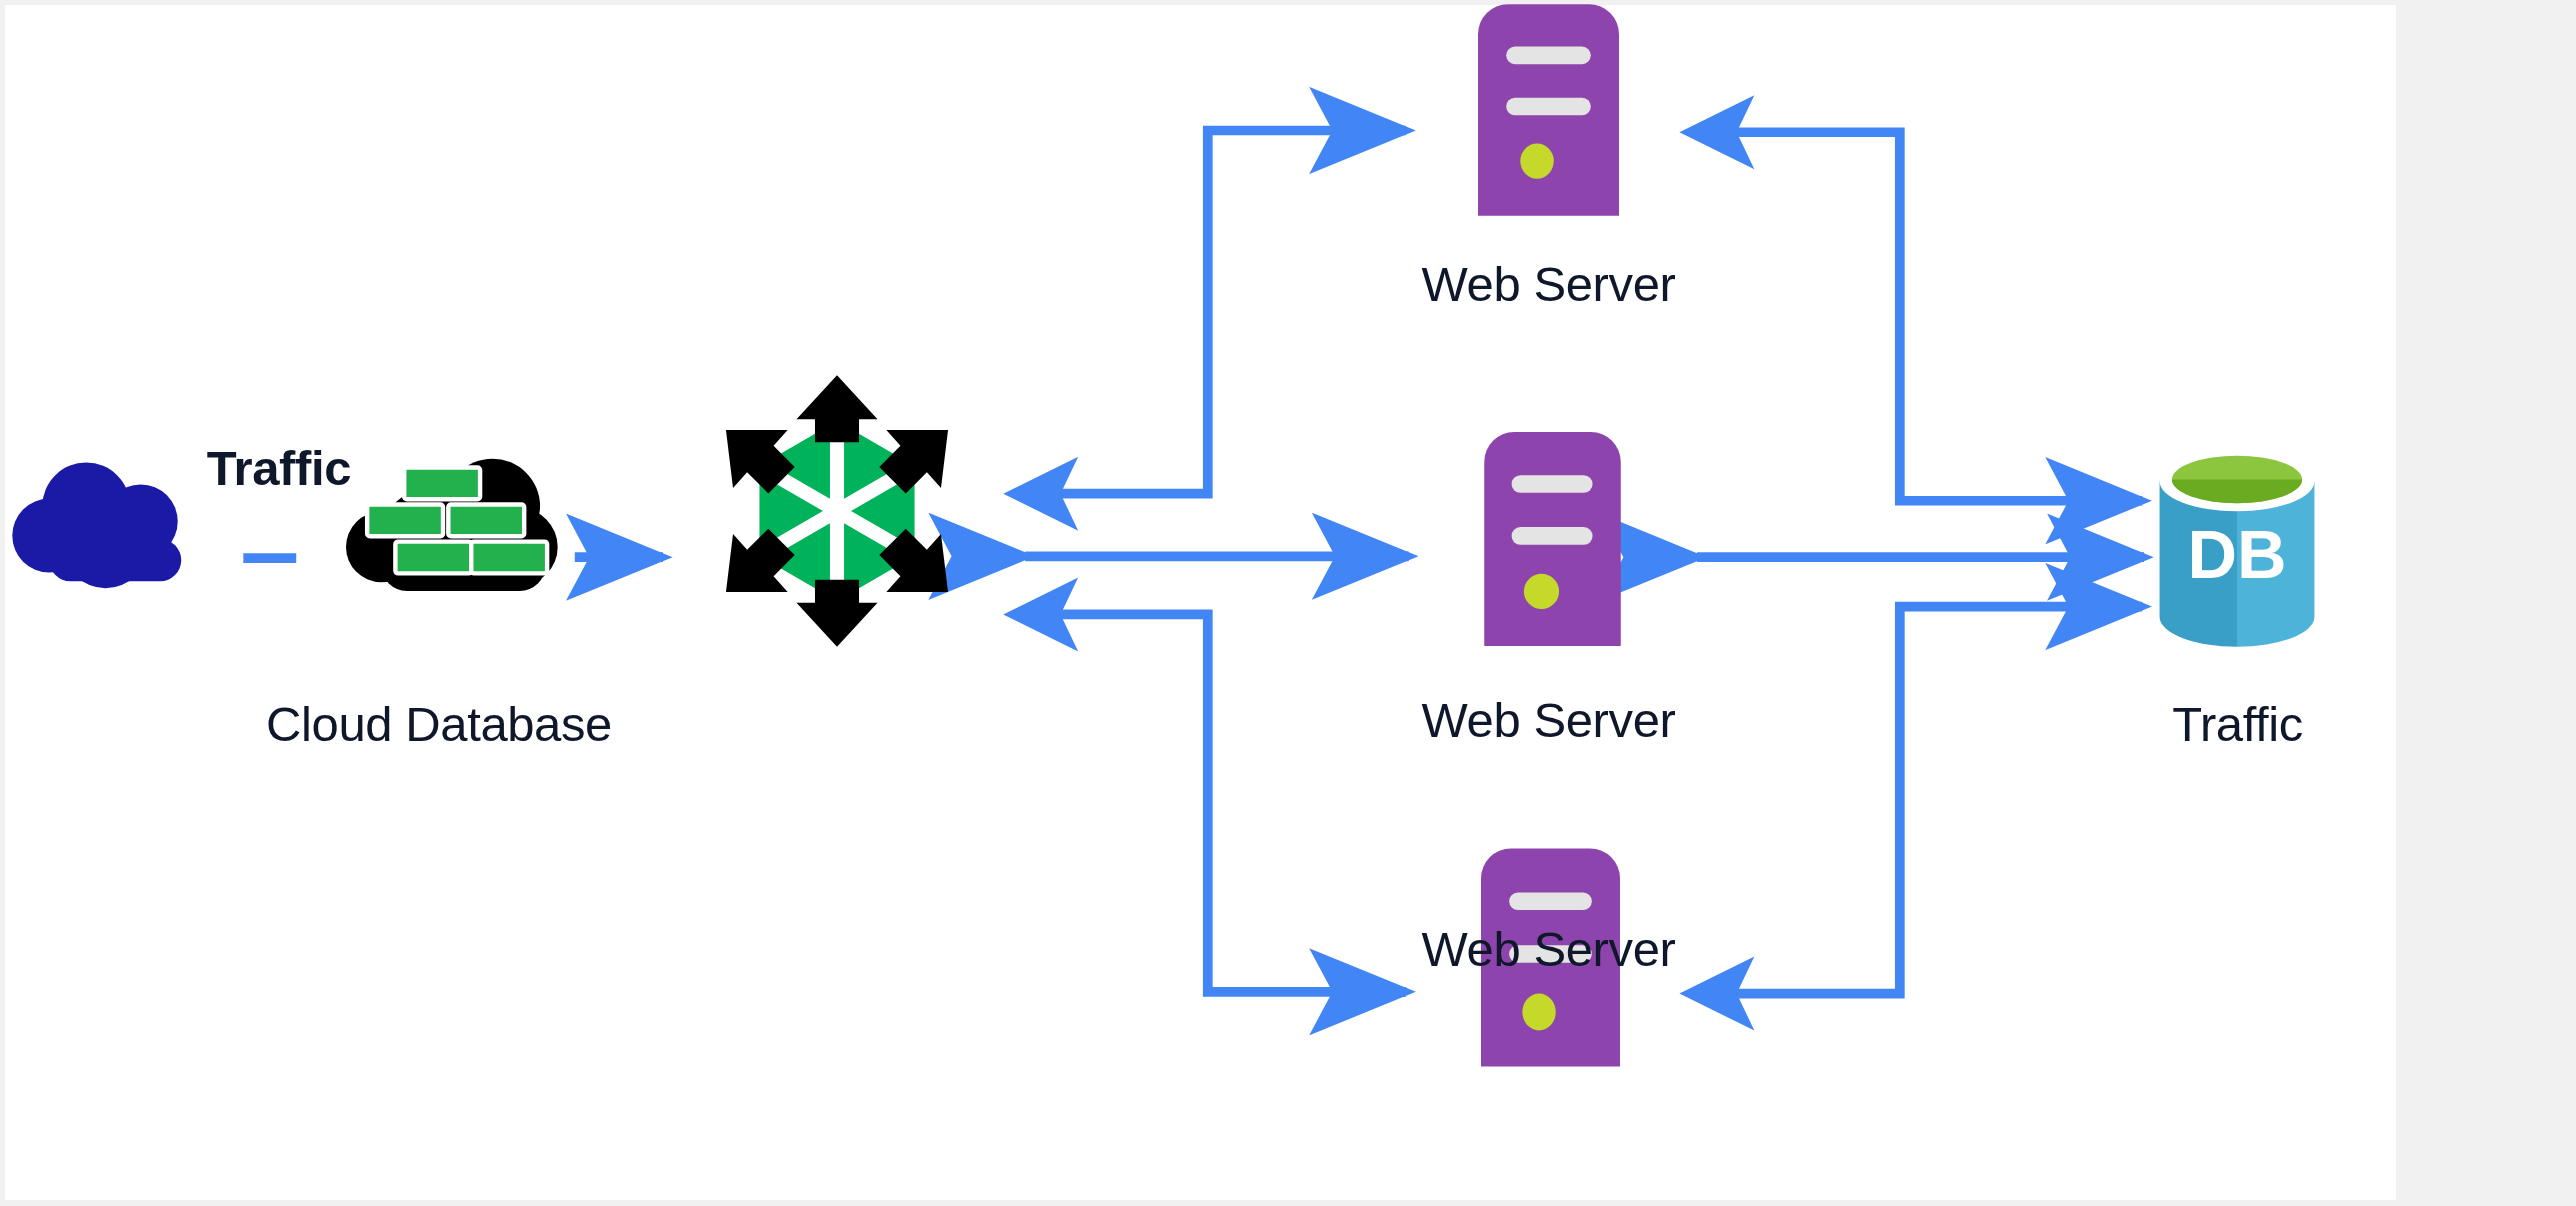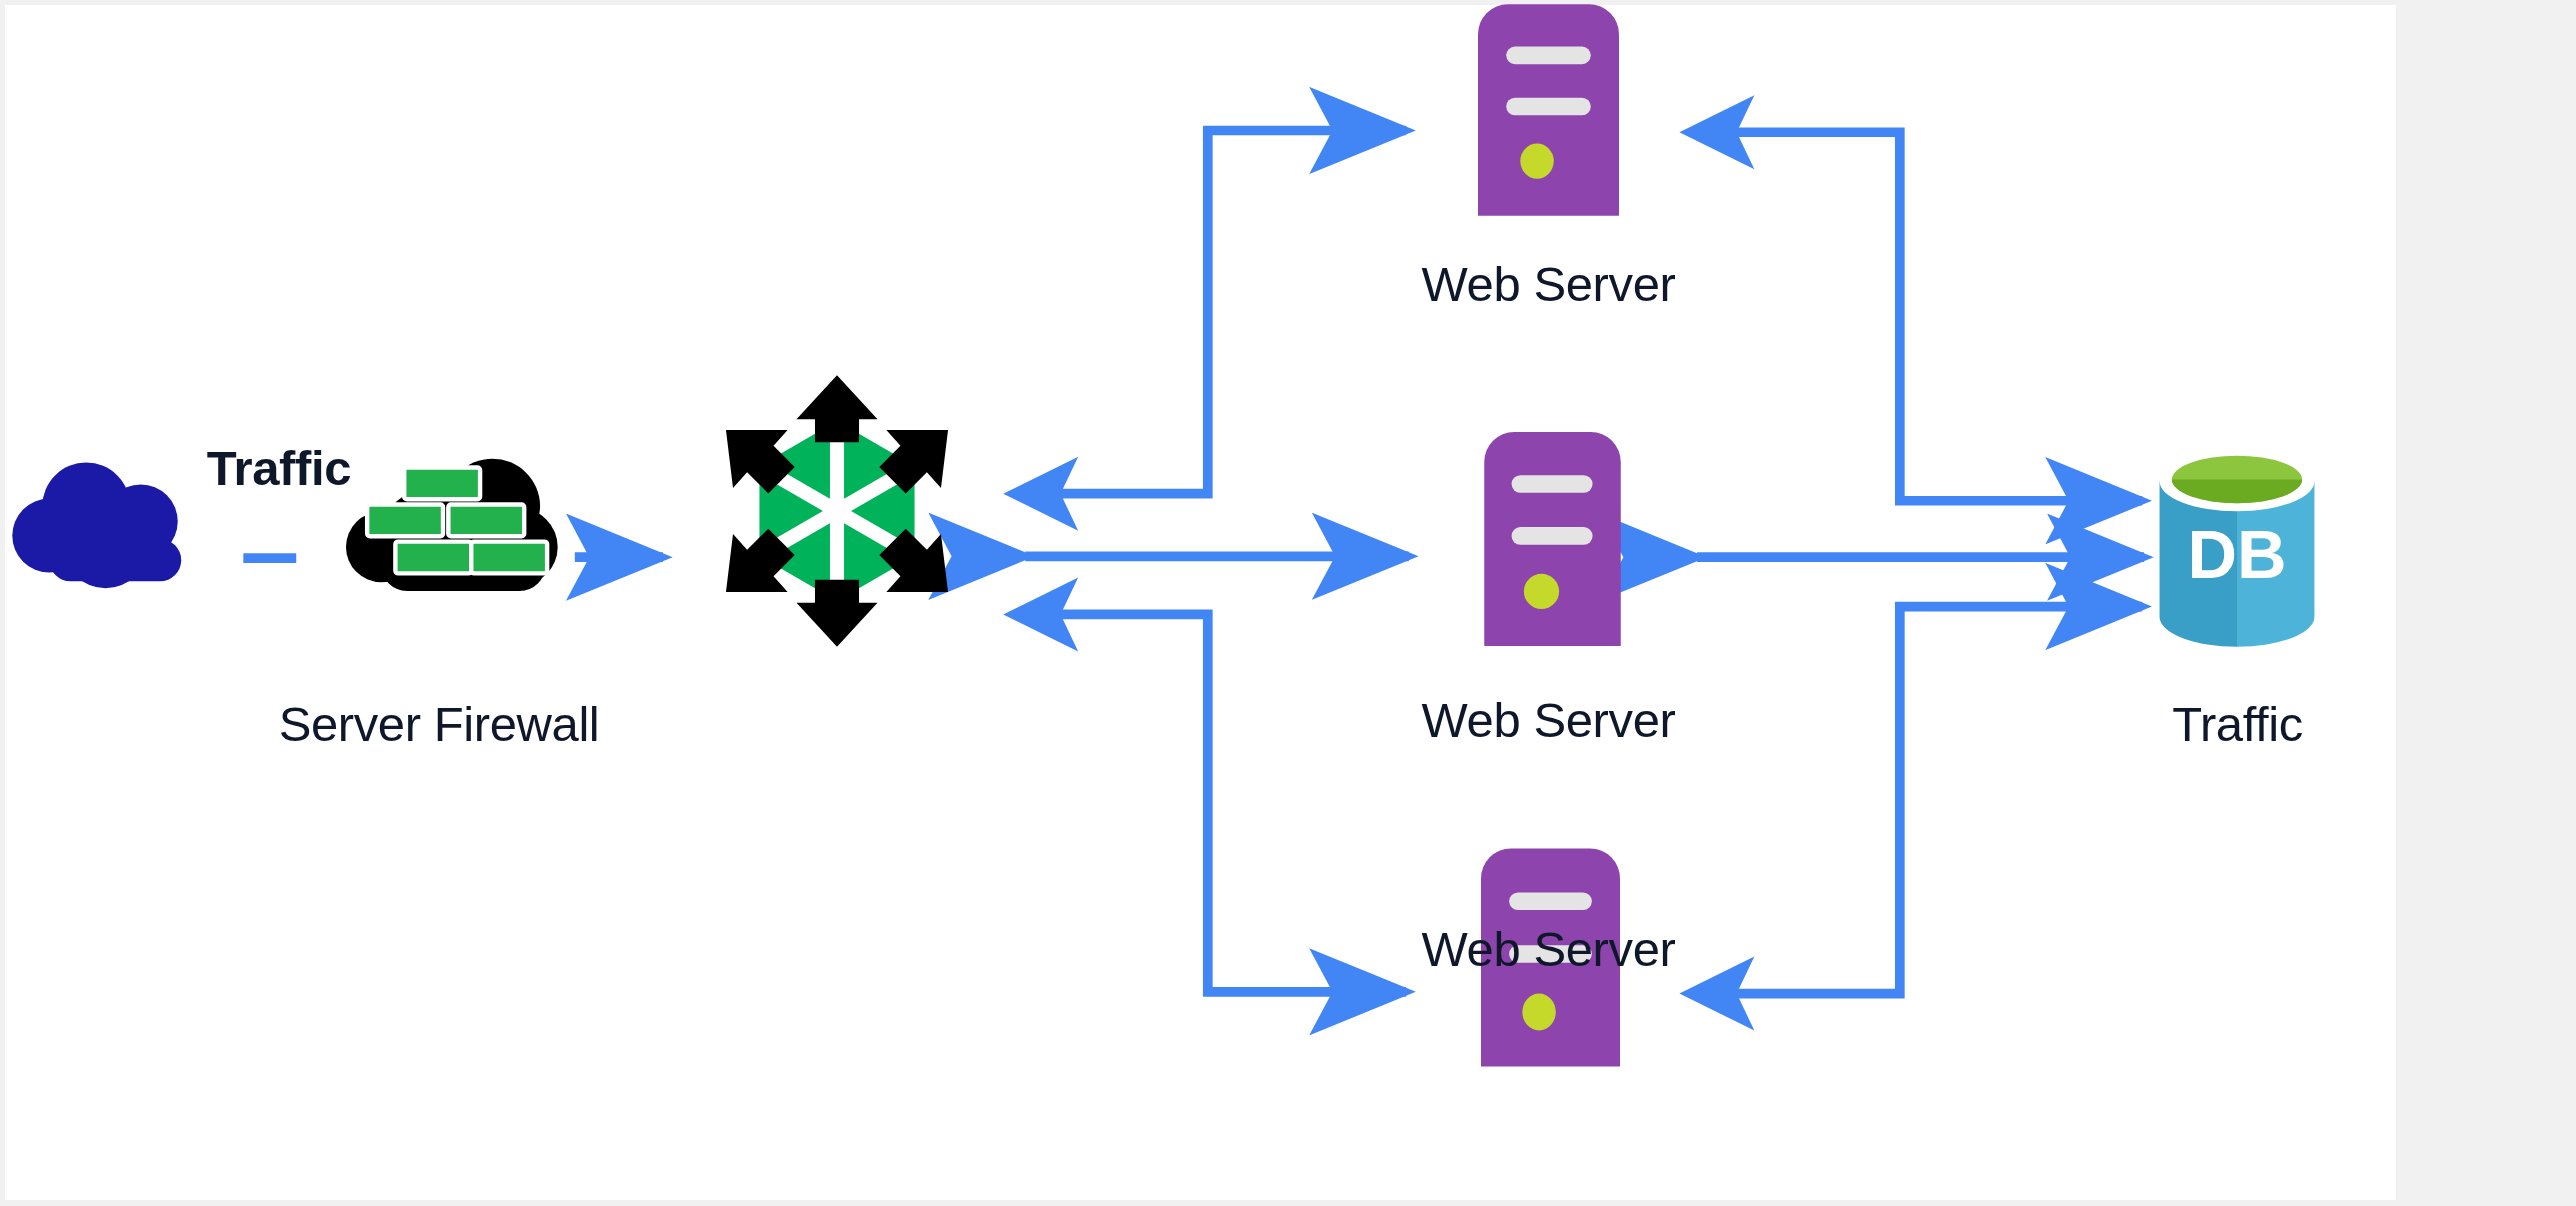--- a/index.html
+++ b/index.html
@@ -118,21 +118,21 @@
       </g>
       <g fill="#22b14c" stroke="#ffffff" stroke-width="5">
         <rect x="100" y="22" width="86" height="36" rx="3"></rect>
         <rect x="58" y="64" width="86" height="36" rx="3"></rect>
         <rect x="150" y="64" width="86" height="36" rx="3"></rect>
         <rect x="90" y="106" width="86" height="36" rx="3"></rect>
         <rect x="176" y="106" width="86" height="36" rx="3"></rect>
       </g>
     </svg>
   </div>
-  <div class="node-label" style="left:245px; top:696px; width:388px;">Server Firewall</div>
+  <div class="node-label" style="left:245px; top:696px; width:388px;">Cloud Database</div>
 
   <div class="icon-box" style="left:696px; top:370px; width:282px; height:282px;">
     <svg viewBox="0 0 320 320" width="282" height="282" xmlns="http://www.w3.org/2000/svg">
 
       <polygon points="160,58 248,109 248,211 160,262 72,211 72,109" fill="#00b259"></polygon>
 
       <g stroke="#ffffff" stroke-width="16" stroke-linecap="butt">
         <line x1="160" y1="58" x2="160" y2="262"></line>
         <line x1="72" y1="109" x2="248" y2="211"></line>
         <line x1="248" y1="109" x2="72" y2="211"></line>

